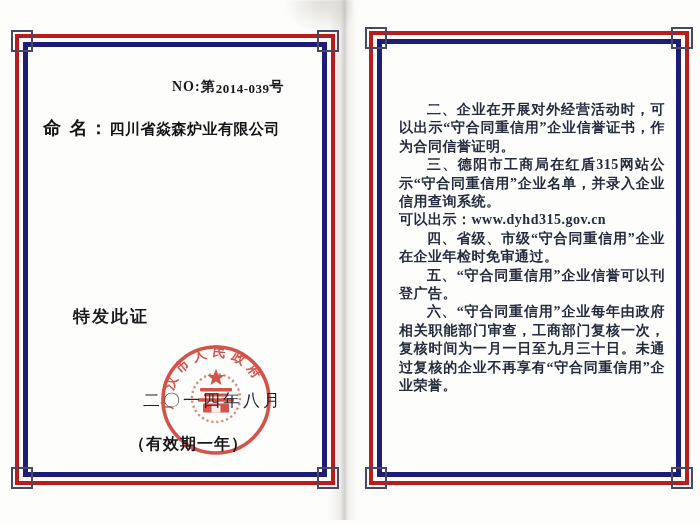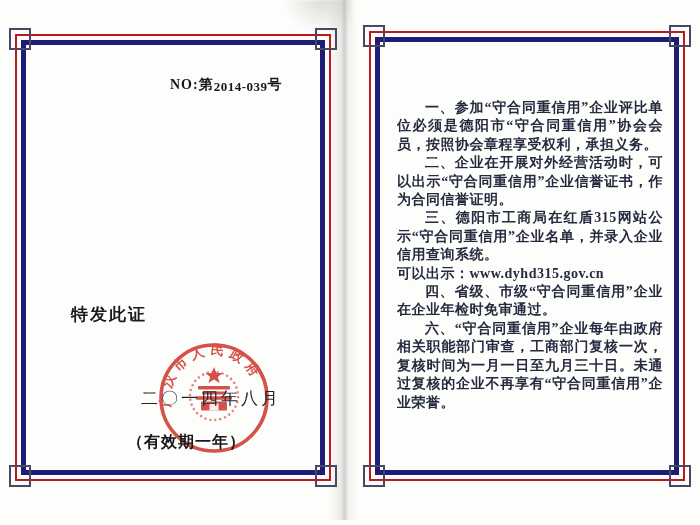--- a/index.html
+++ b/index.html
@@ -24,21 +24,21 @@
   }
   .crease-top{
     position:absolute;left:282px;top:0;width:70px;height:34px;
     background:radial-gradient(ellipse at 60% 0%,rgba(140,134,128,0.28),rgba(0,0,0,0) 70%);
     filter:blur(1px);
   }
 
   
   .page{
     position:absolute;
-    border:2px solid #b91c1c;
+    border:4px solid #b91c1c;
     background:transparent;
   }
   .page-left{left:15px;top:34px;width:312px;height:443px;}
   .page-right{left:369px;top:31px;width:312px;height:446px;}
   .frame-thick{
     position:absolute;inset:4px;
     border:5px solid #1d1d78;
     pointer-events:none;
   }
   .corner{
@@ -119,20 +119,23 @@
     <div class="frame-thick"></div>
     <div class="corner tl"></div>
     <div class="corner tr"></div>
     <div class="corner bl"></div>
     <div class="corner br"></div>
 
     <div class="serial-line">
       <span>NO:第</span><span class="serial-digits">2014-039</span><span>号</span>
     </div>
 
+    <div class="name-line">
+      <span class="name-label">命 名：</span><span class="company-name">四川省焱森炉业有限公司</span>
+    </div>
 
 
     <div class="issue-line">特发此证</div>
 
     <div class="seal-wrap">
       <svg width="116" height="116" viewBox="0 0 116 116">
         <g opacity="0.86">
           <circle cx="58" cy="58" r="53" fill="none" stroke="#cd372c" stroke-width="3.6"></circle>
           <path id="sealArc" d="M 18 77 A 44 44 0 1 1 98 77" fill="none"></path>
           <text font-size="13.5" font-weight="bold" fill="#cd372c" letter-spacing="5">
@@ -158,22 +161,22 @@
 
   <div class="page page-right">
     <div class="frame-thick"></div>
     <div class="corner tl"></div>
     <div class="corner tr"></div>
     <div class="corner bl"></div>
     <div class="corner br"></div>
 
 
     <div class="notice-body">
-        <p class="notice-para">一、参加“守合同重信用”企业评比单位必须是德阳市“守合同重信用”协会会员，按照协会章程享受权利，承担义务。</p>
         <p class="notice-para">二、企业在开展对外经营活动时，可以出示“守合同重信用”企业信誉证书，作为合同信誉证明。</p>
         <p class="notice-para">三、德阳市工商局在红盾315网站公示“守合同重信用”企业名单，并录入企业信用查询系统。</p>
         <p class="notice-para no-indent">可以出示：www.dyhd315.gov.cn</p>
         <p class="notice-para">四、省级、市级“守合同重信用”企业在企业年检时免审通过。</p>
+        <p class="notice-para">五、“守合同重信用”企业信誉可以刊登广告。</p>
         <p class="notice-para">六、“守合同重信用”企业每年由政府相关职能部门审查，工商部门复核一次，复核时间为一月一日至九月三十日。未通过复核的企业不再享有“守合同重信用”企业荣誉。</p>
       </div>
   </div>
 
 </div>
 
 </body></html>

